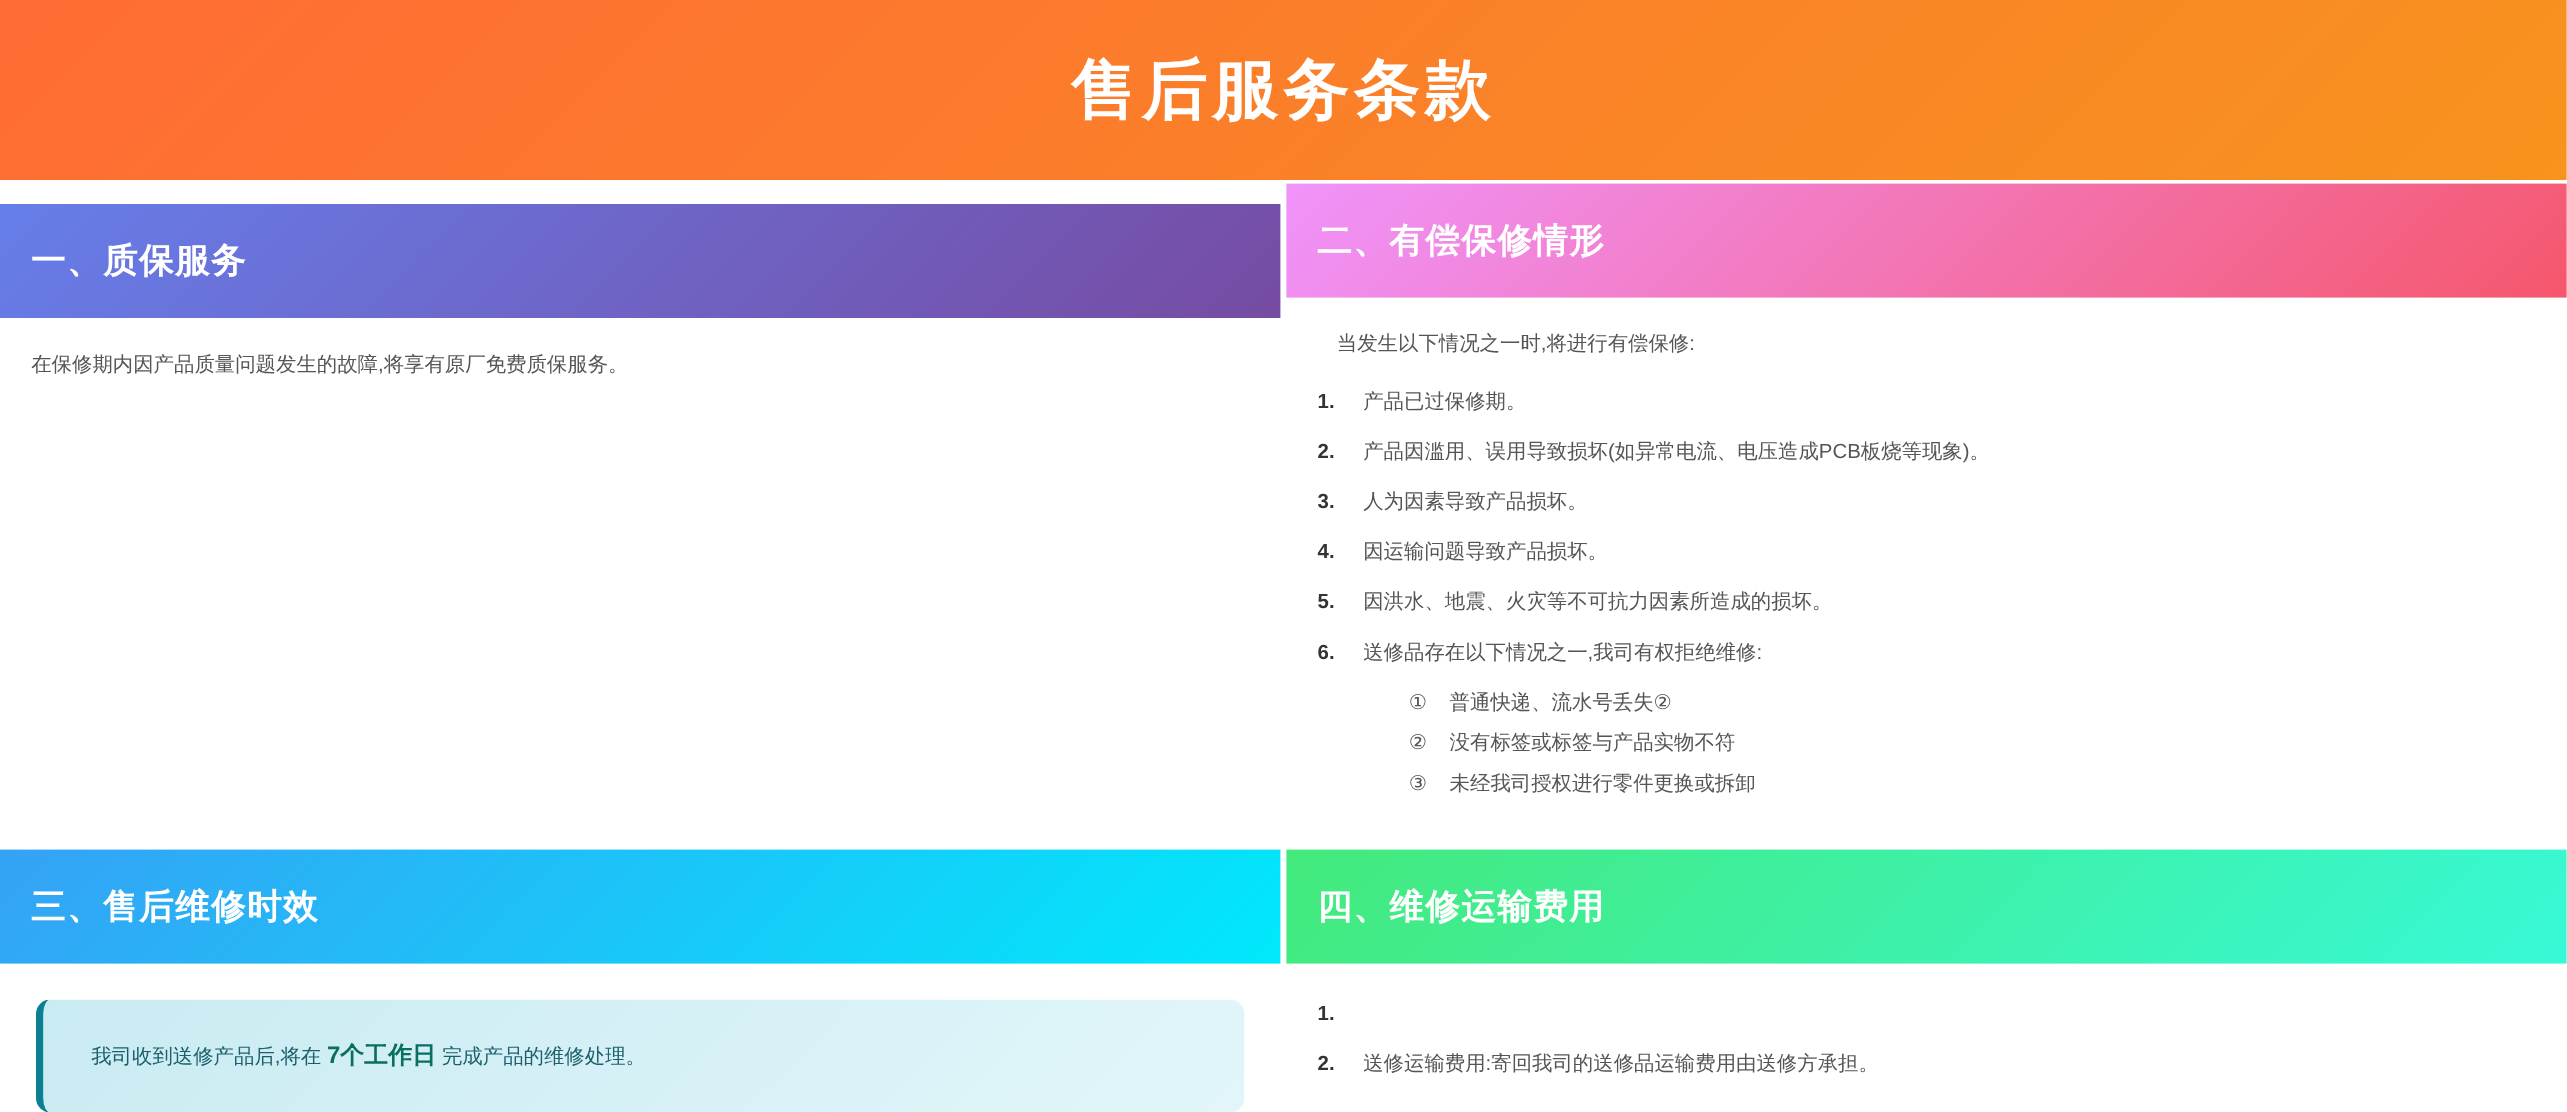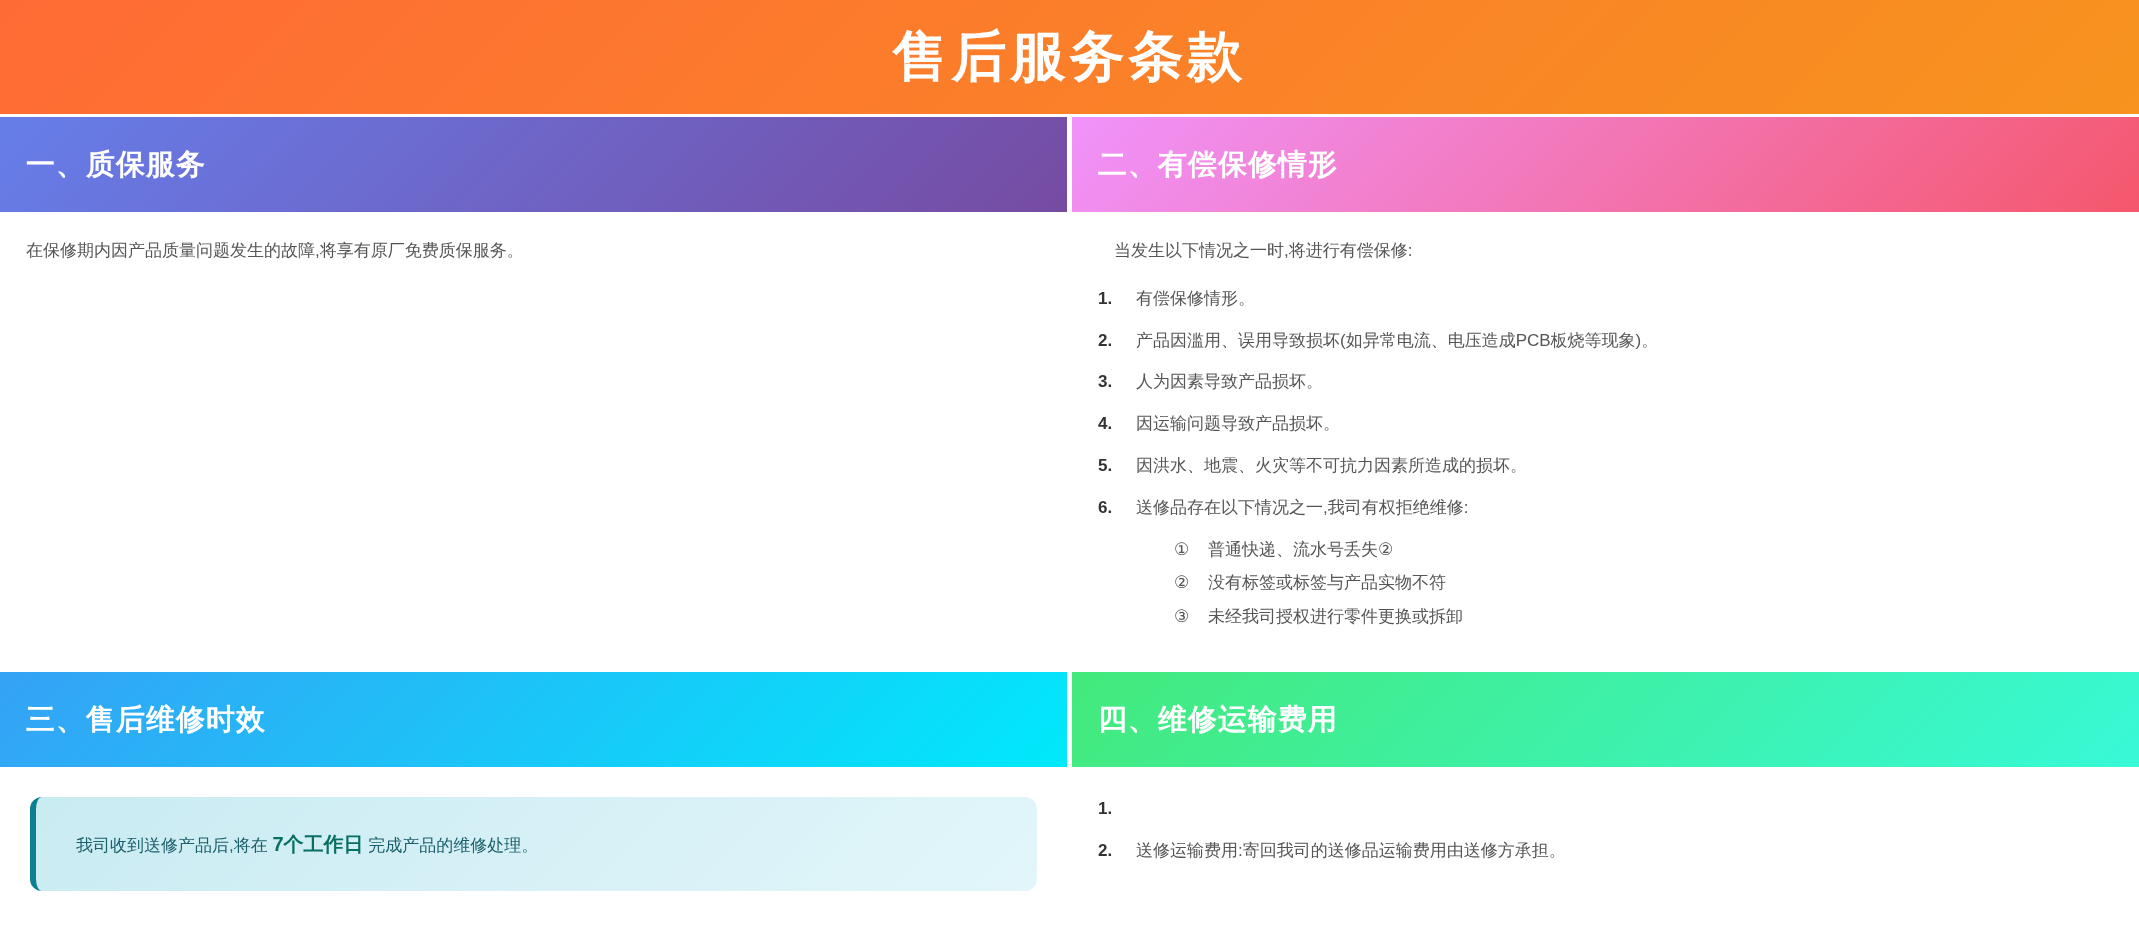--- a/index.html
+++ b/index.html
@@ -6,21 +6,21 @@
   body {
     width: 2139px;
     height: 927px;
     overflow: hidden;
     background: #ffffff;
     font-family: "Liberation Sans", "DejaVu Sans", sans-serif;
   }
 
   
   .page-header {
-    height: 114px;
+    height: 150px;
     display: flex;
     align-items: center;
     justify-content: center;
   }
   .page-title {
     margin: 0;
     color: #ffffff;
     font-size: 55px;
     font-weight: 700;
     letter-spacing: 4px;
@@ -85,38 +85,38 @@
 </head>
 <body>
 
 <header class="page-header" style="background: linear-gradient(135deg, rgb(255, 107, 53), rgb(247, 147, 30));">
   <h1 class="page-title">售后服务条款</h1>
 </header>
 
 <main class="grid">
 
   <section class="card">
-    <div class="card-header" style="background: linear-gradient(135deg, rgb(102, 126, 234), rgb(118, 75, 162));">
+    <div class="card-header" style="background: linear-gradient(135deg, rgb(102, 126, 234), rgb(118, 75, 162)); margin-top: 17px;">
       <h2 class="card-title">一、质保服务</h2>
     </div>
     <div class="card-body">
       <p class="para">在保修期内因产品质量问题发生的故障,将享有原厂免费质保服务。</p>
     </div>
   </section>
 
   <section class="card">
     <div class="card-header" style="background: linear-gradient(135deg, rgb(240, 147, 251), rgb(245, 87, 108));">
       <h2 class="card-title">二、有偿保修情形</h2>
     </div>
     <div class="card-body">
       <p class="intro">当发生以下情况之一时,将进行有偿保修:</p>
 
       <div class="li">
         <span class="num">1.</span>
-        <span class="li-text">有偿保修情形。</span>
+        <span class="li-text">产品已过保修期。</span>
       </div>
       <div class="li">
         <span class="num">2.</span>
         <span class="li-text">产品因滥用、误用导致损坏(如异常电流、电压造成PCB板烧等现象)。</span>
       </div>
       <div class="li">
         <span class="num">3.</span>
         <span class="li-text">人为因素导致产品损坏。</span>
       </div>
       <div class="li">

